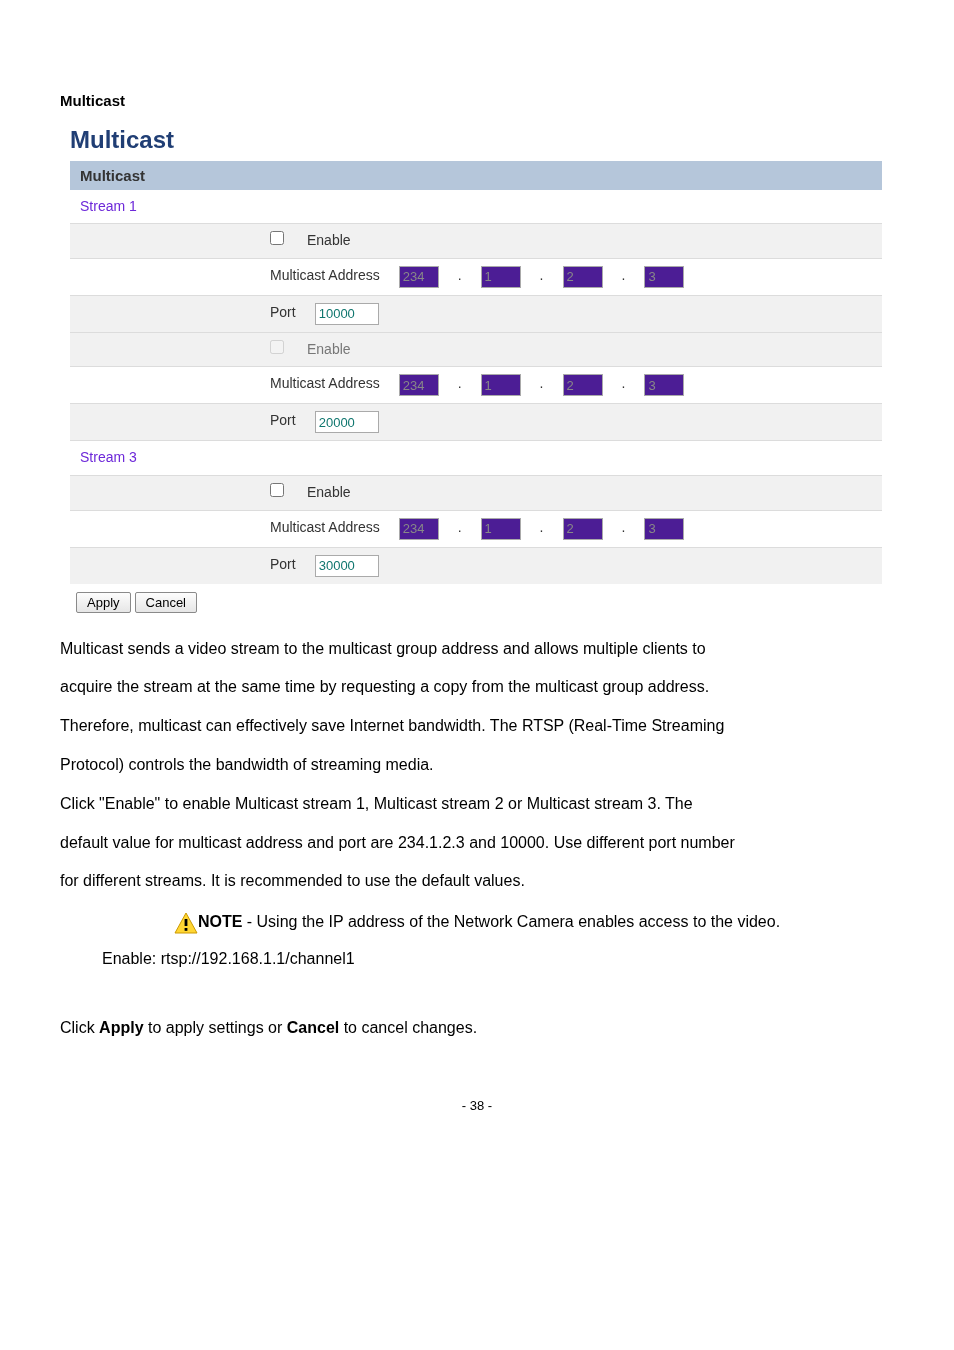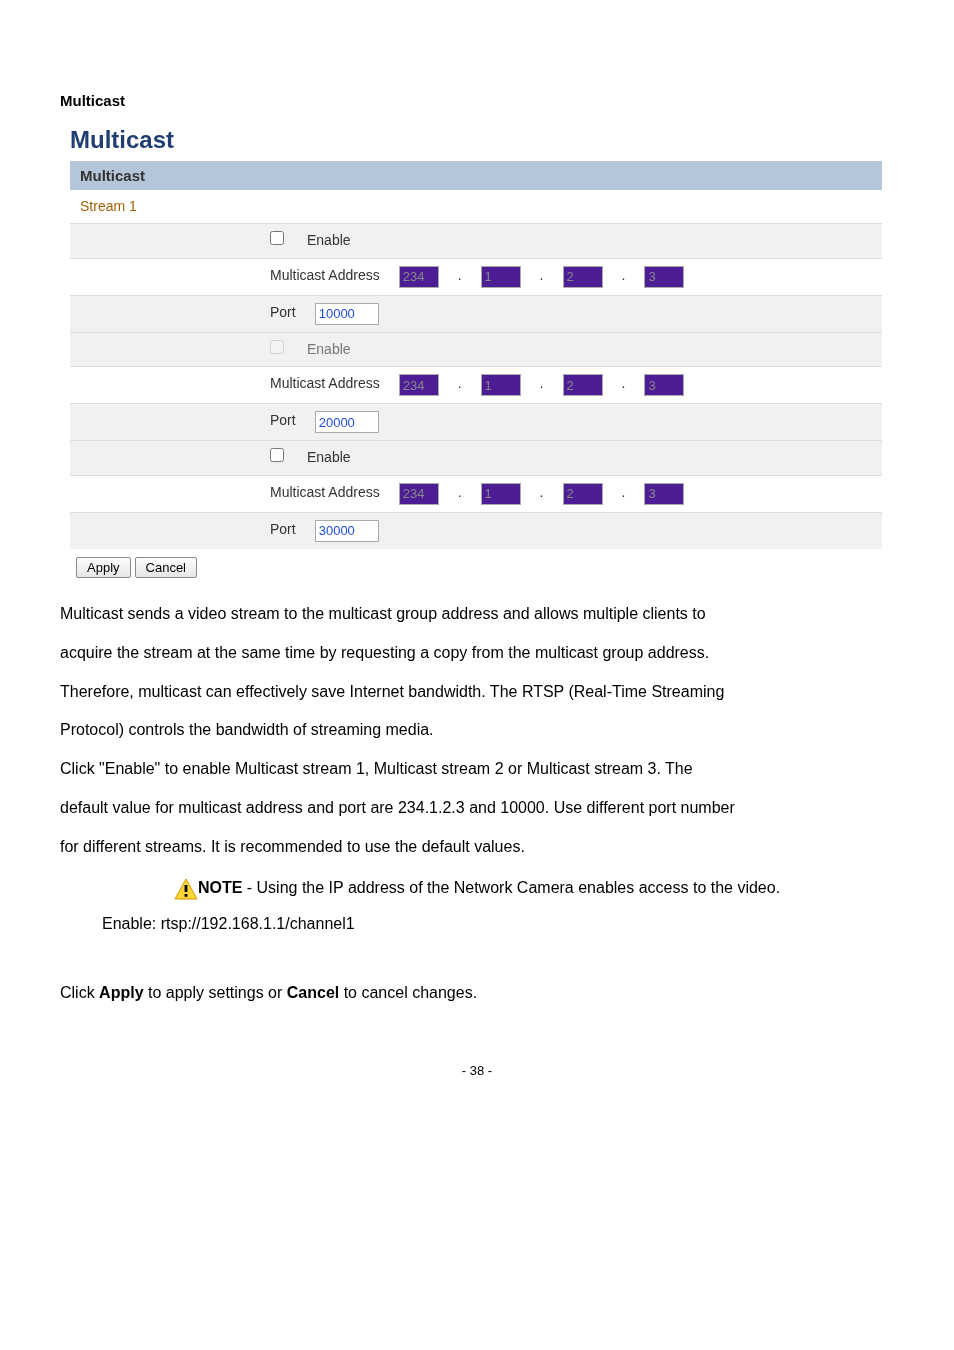--- a/index.html
+++ b/index.html
@@ -45,21 +45,21 @@
       display: flex;
       align-items: center;
       border-bottom: 1px solid #dcdcdc;
     }
     .panel-row:last-of-type { border-bottom: none; }
     .row-label-col {
       width: 196px;
       flex-shrink: 0;
       padding: 7px 10px;
       font-size: 14px;
-      color: #a16207;
+      color: #6d28d9;
     }
     .row-value-col {
       flex: 1;
       padding: 7px 4px;
       display: flex;
       align-items: flex-start;
       gap: 19px;
       font-size: 14px;
       color: #333;
     }
@@ -82,21 +82,21 @@
       color: #888;
       font-size: 13px;
       padding: 1px 3px;
       text-align: left;
     }
     .port-input {
       width: 64px;
       height: 22px;
       border: 1px solid #aaa;
       background: #fff;
-      color: #1d4ed8;
+      color: #0f766e;
       font-size: 13px;
       padding: 1px 3px;
     }
     .dot {
       color: #333;
       font-size: 14px;
     }
     .btn-row {
       margin: 8px 0 18px 16px;
       display: flex;
@@ -206,20 +206,24 @@
     </div>
   </div>
   <div class="panel-row row-alt">
     <div class="row-label-col"></div>
     <div class="row-value-col">
       <span>Port</span>
       <input class="port-input" value="20000" style="">
     </div>
   </div>
 
+  <div class="panel-row row-plain">
+    <div class="row-label-col">Stream 3</div>
+    <div class="row-value-col"></div>
+  </div>
   <div class="panel-row row-alt">
     <div class="row-label-col"></div>
     <div class="row-value-col">
       <input type="checkbox" style="">
       <span>Enable</span>
     </div>
   </div>
   <div class="panel-row row-plain">
     <div class="row-label-col"></div>
     <div class="row-value-col">

